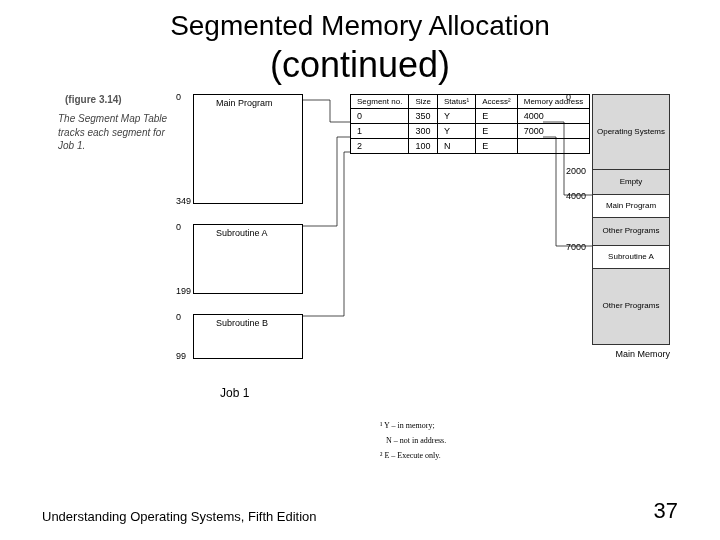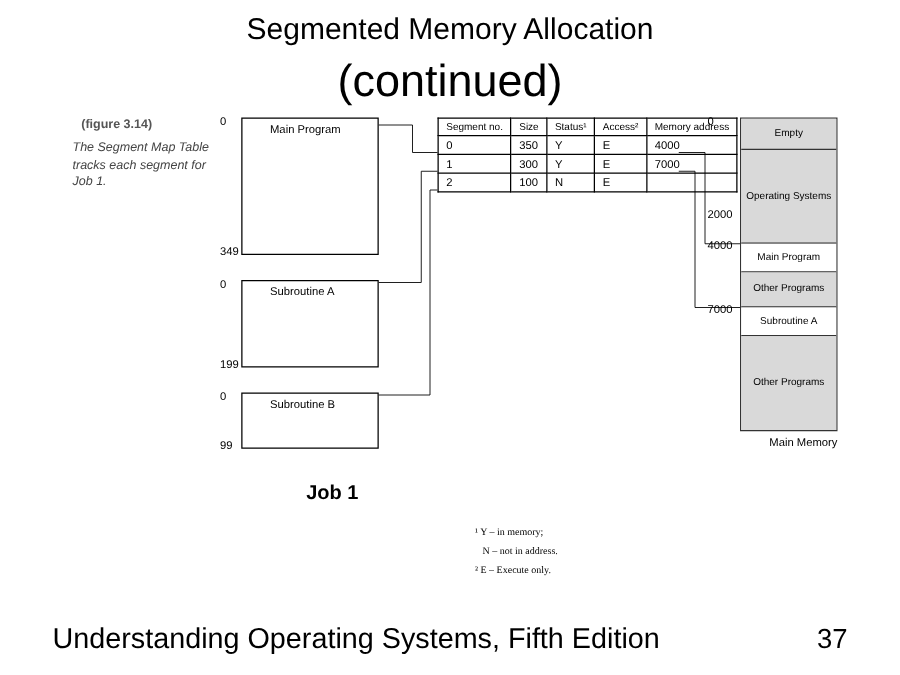--- a/index.html
+++ b/index.html
@@ -2,36 +2,36 @@
 <html><head>
 <meta charset="utf-8">
 <style>
   * { box-sizing: border-box; margin: 0; padding: 0; }
   body {
     width: 720px; height: 540px;
     font-family: Arial, Helvetica, sans-serif;
     background: #fff; color: #000;
     position: relative; overflow: hidden;
   }
-  .title     { font-size: 24px; text-align: center; position: absolute; top: 10px; left: 0; right: 0; }
+  .title     { font-size: 28px; text-align: center; position: absolute; top: 10px; left: 0; right: 0; }
   .subtitle  { font-size: 36px; text-align: center; position: absolute; top: 44px; left: 0; right: 0; }
 
   .fig-ref { position: absolute; top: 94px; left: 46px; font-size: 10px; font-weight: bold; color: #555; margin-left: 19px; }
   .caption { position: absolute; top: 112px; left: 58px; width: 120px;
              font-size: 10px; font-style: italic; color: #444; line-height: 1.35; }
   .caption .job { white-space: nowrap; }
 
   .job-area { position: absolute; left: 175px; top: 94px; width: 150px; font-size: 9px; }
   .block { position: relative; border: 0.5px solid #000; margin-bottom: 20px; background: #fff; }
   .block .label { position: absolute; top: 3px; left: 22px; font-size: 9px; }
   .scale     { position: absolute; left: -18px; font-size: 9px; }
   .main-prog { height: 110px; width: 110px; margin-left: 18px; }
   .sub-a     { height: 70px;  width: 110px; margin-left: 18px; }
   .sub-b     { height: 45px;  width: 110px; margin-left: 18px; }
-  .job-label { position: absolute; left: 70px; top: 292px; font-size: 16px; font-weight: bold; }
+  .job-label { position: absolute; left: 45px; top: 292px; font-size: 12px; }
 
   .smt { position: absolute; left: 350px; top: 94px; font-size: 9px; }
   .smt-title { text-align: center; margin-bottom: 2px; font-size: 9px; }
   .smt table { border-collapse: collapse; }
   .smt th, .smt td { border: 0.5px solid #000; padding: 2px 6px; text-align: left; font-weight: normal; }
   .smt th { font-size: 8px; }
 
   .mem { position: absolute; right: 50px; top: 94px; width: 78px; font-size: 8px; }
   .mem-col { border: 0.5px solid #333; }
   .mem-cell { border-bottom: 0.5px solid #333; text-align: center; display:flex; align-items:center; justify-content:center; line-height:1.1; }
@@ -42,21 +42,21 @@
   .mem-suba   { height: 23px; background: #fff; }
   .mem-other2 { height: 75px; background: #d9d9d9; border-bottom: none; }
   .mem-title { text-align: right; font-size: 9px; margin-top: 4px; }
   .mem-scale { position: absolute; left: -26px; font-size: 9px; }
 
   svg.connectors { position: absolute; left: 0; top: 0; width: 720px; height: 540px; pointer-events: none; }
 
   .footnotes { position: absolute; left: 380px; top: 420px; font-size: 8px; line-height: 1.4; }
   .footnotes div { margin-bottom: 4px; font-family: Liberation Serif, serif; }
 
-  .footer { position: absolute; bottom: 16px; left: 42px; font-size: 23px; }
+  .footer { position: absolute; bottom: 16px; left: 42px; font-size: 13px; }
   .pagenum { position: absolute; bottom: 16px; right: 42px; font-size: 22px; }
 </style>
 </head>
 <body>
 
 <div class="title">Segmented Memory Allocation</div>
 <div class="subtitle">(continued)</div>
 
 <div class="fig-ref">(figure 3.14)</div>
 <div class="caption">
@@ -118,22 +118,22 @@
   </tbody>
     </table>
 </div>
 
 <div class="mem">
   <span class="mem-scale" style="top:-2px">0</span>
   <span class="mem-scale" style="top:72px">2000</span>
   <span class="mem-scale" style="top:97px">4000</span>
   <span class="mem-scale" style="top:148px">7000</span>
   <div class="mem-col">
+    <div class="mem-cell mem-os">Operating Systems</div>
     <div class="mem-cell mem-empty">Empty</div>
-    <div class="mem-cell mem-os">Operating Systems</div>
     <div class="mem-cell mem-main">Main Program</div>
     <div class="mem-cell mem-other1">Other Programs</div>
     <div class="mem-cell mem-suba">Subroutine A</div>
     <div class="mem-cell mem-other2">Other Programs</div>
   </div>
   <div class="mem-title">Main Memory</div>
 </div>
 
 <svg class="connectors">
   <path d="M303 100 L330 100 L330 122 L350 122" stroke="#000" fill="none" stroke-width="0.7"></path>

